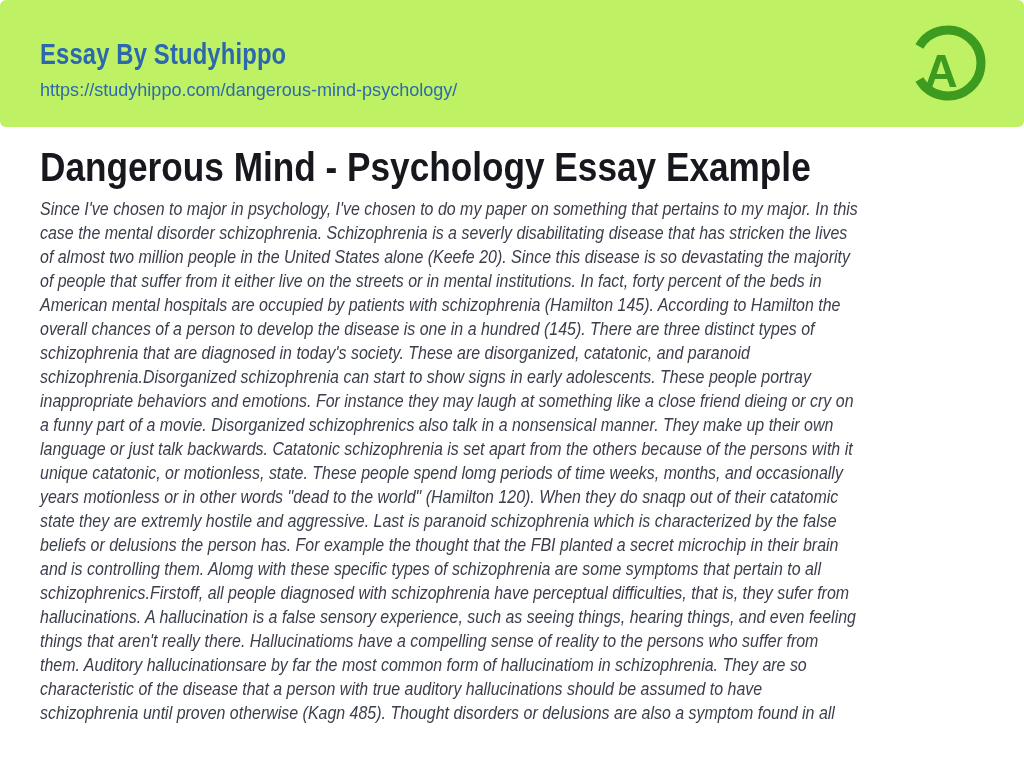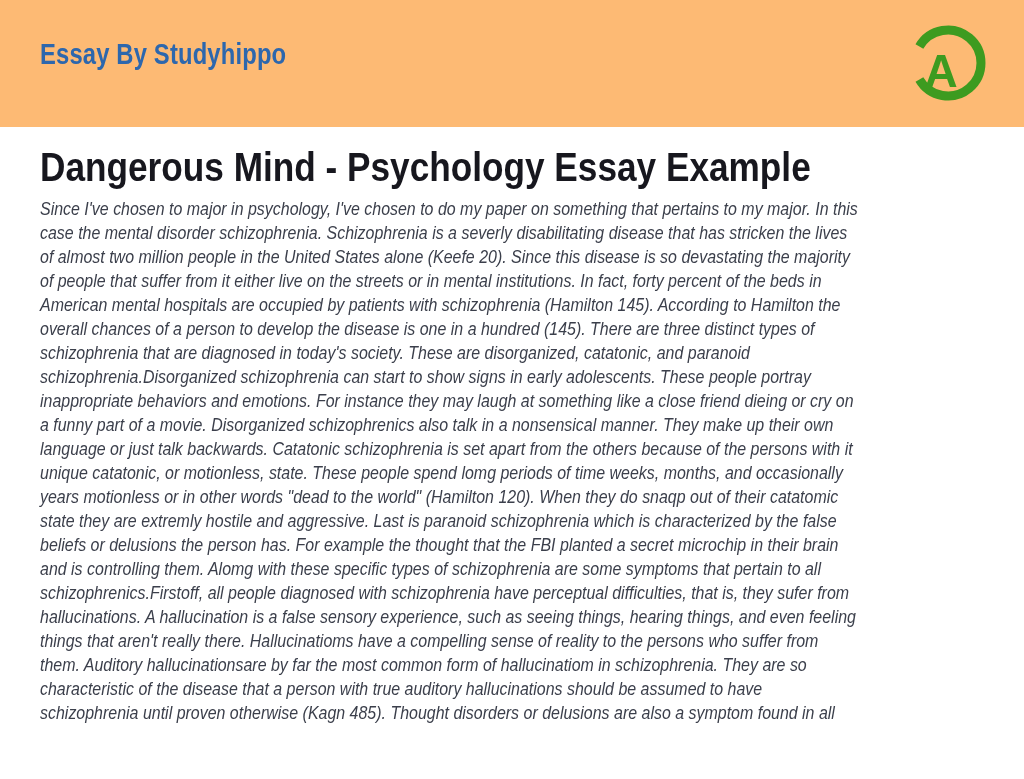--- a/index.html
+++ b/index.html
@@ -9,22 +9,23 @@
     width: 1024px;
     height: 779px;
     background: #ffffff;
     overflow: hidden;
     font-family: "Liberation Sans", "DejaVu Sans", sans-serif;
   }
   .header {
     position: relative;
     width: 100%;
     height: 127px;
-    background: #fdba74;
+    background: #bef264;
     padding: 36px 28px 0 40px;
+    border-radius: 6px;
   }
   .site-label {
     color: #2d67ad;
     font-size: 29px;
     font-weight: 700;
     line-height: 36px;
     white-space: nowrap;
     transform: scaleX(0.82);
     transform-origin: 0 50%;
     letter-spacing: 0.2px;
@@ -77,20 +78,23 @@
     transform-origin: 0 50%;
   }
 </style>
 </head>
 <body>
 
 <div class="page">
 
   <div class="header">
     <div class="site-label">Essay By Studyhippo</div>
+    <div>
+      <span class="site-url">https://studyhippo.com/dangerous-mind-psychology/</span>
+    </div>
 
     <svg class="logo" viewBox="0 0 84 88">
       <path d="M 13.4 28.5 A 33 33 0 1 1 13.4 61.5" fill="none" stroke="#3d9b20" stroke-width="9"></path>
       <text x="35" y="69" text-anchor="middle" font-size="46" font-weight="600" font-family="Liberation Sans, DejaVu Sans, sans-serif" fill="#3d9b20">A</text>
     </svg>
   </div>
 
   <div class="main">
     <h1 class="essay-title">Dangerous Mind - Psychology Essay Example</h1>
 

